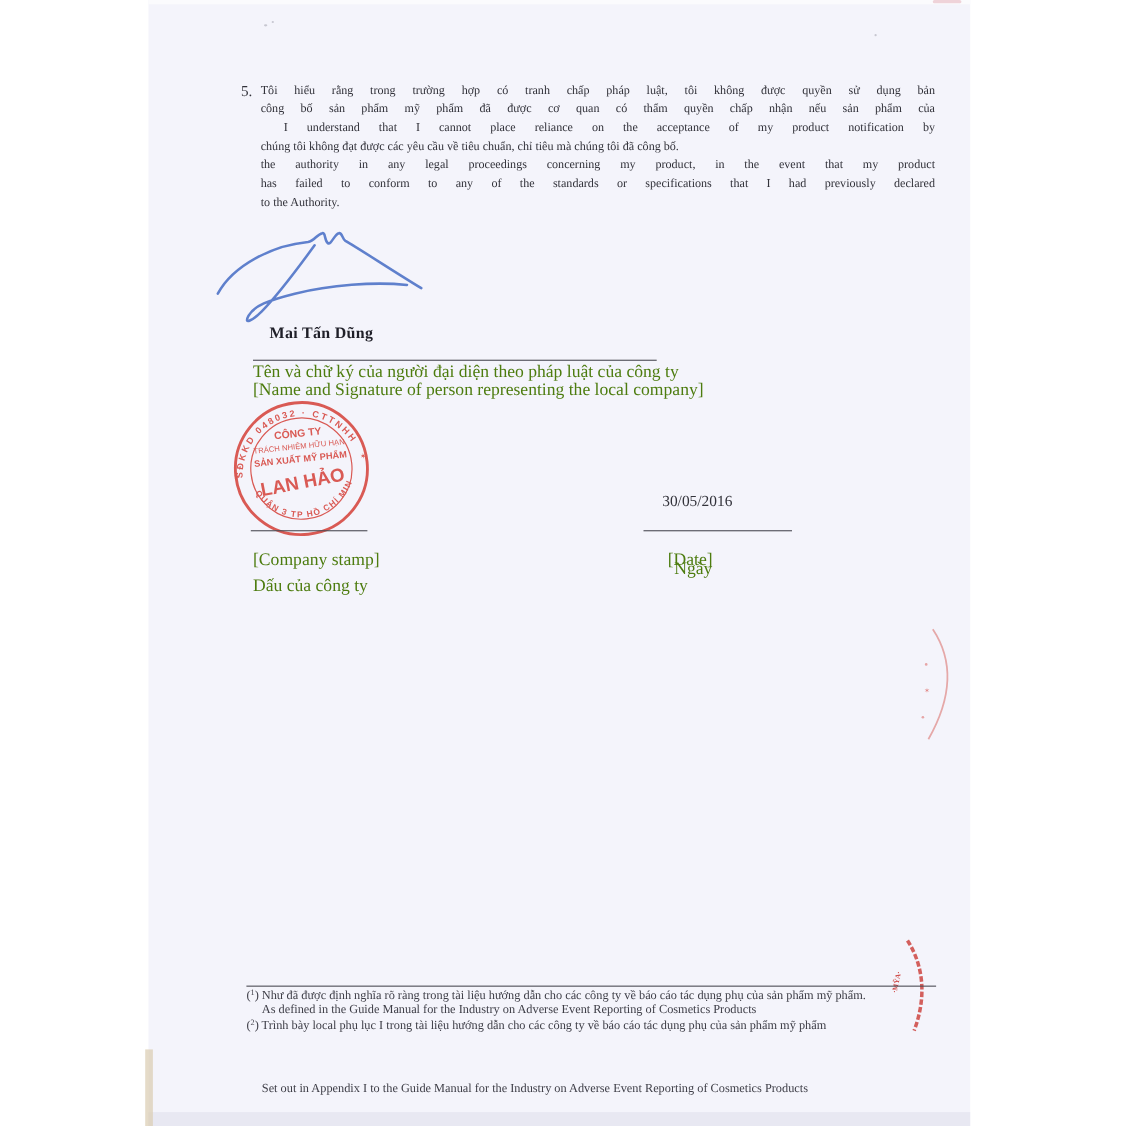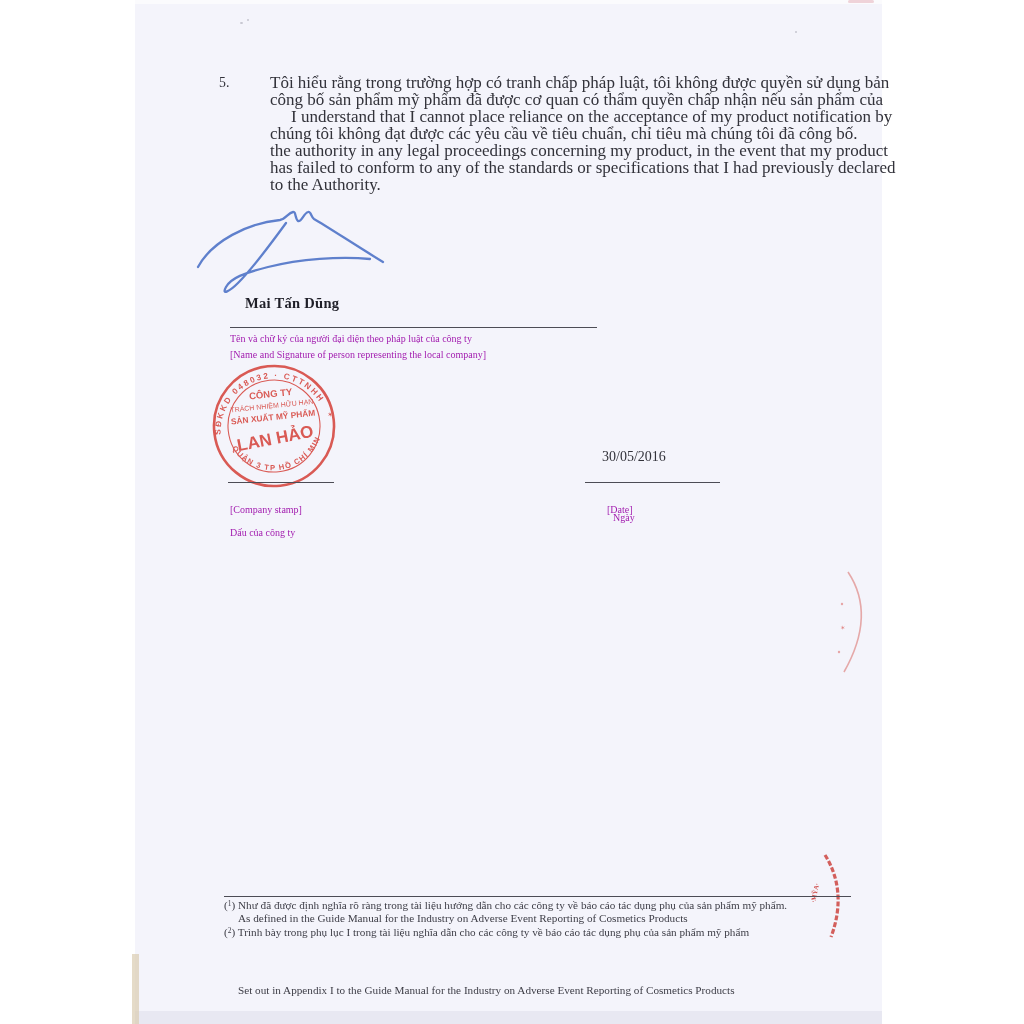--- a/index.html
+++ b/index.html
@@ -6,31 +6,31 @@
   .canvas{position:relative;width:1024px;height:1024px;background:#ffffff;overflow:hidden;
           font-family:"Liberation Serif",serif;color:#32323a;}
   .page{position:absolute;left:135px;top:0;width:747px;height:1024px;background:#f4f4fb;}
   .page-bottom-shade{position:absolute;left:0;bottom:0;width:100%;height:13px;background:#e8e8f2;}
   .page-top-shade{position:absolute;left:0;top:0;width:100%;height:4px;background:#fbfbfd;}
   .tan-sliver{position:absolute;left:-3px;bottom:0;width:7px;height:70px;background:#dccfb6;opacity:.75;}
   .pink-smudge{position:absolute;right:8px;top:0;width:26px;height:3px;background:#e7b9c2;opacity:.6;border-radius:2px;}
   .speck{position:absolute;background:#9a9aa6;border-radius:50%;opacity:.5;}
 
   
-  .clause{position:absolute;left:102px;top:74px;width:613px;font-size:17px;line-height:17px;margin-left:33px;}
+  .clause{position:absolute;left:102px;top:74px;width:613px;font-size:11px;line-height:17px;}
   .clause-num{position:absolute;left:84px;top:74px;font-size:13.8px;line-height:17px;}
   .tline{text-align:justify;text-align-last:justify;white-space:nowrap;}
   .tline.last{text-align:left;text-align-last:left;white-space:nowrap;}
   .tline.indent{padding-left:21px;}
 
   
   .sig-svg{position:absolute;left:55px;top:205px;width:210px;height:100px;}
   .sig-name{position:absolute;left:110px;top:295px;font-size:14.5px;font-weight:bold;color:#1f1f28;letter-spacing:.3px;}
   .rule{position:absolute;height:1px;background:#4c4c55;}
-  .cap{position:absolute;font-size:10px;line-height:16px;color:#a21caf;white-space:nowrap;}
+  .cap{position:absolute;font-size:16px;line-height:16px;color:#4d7c0f;white-space:nowrap;}
 
   
   .stamp-svg{position:absolute;left:69px;top:356px;width:140px;height:140px;transform:rotate(-6deg);opacity:.88;}
   .stamp-svg text{fill:#d6453e;font-family:"Liberation Sans",sans-serif;}
 
   
   .date-val{position:absolute;left:467px;top:449px;font-size:14px;}
 
   
   .arc-mid{position:absolute;left:697px;top:566px;width:48px;height:112px;}
@@ -121,19 +121,19 @@
     </svg>
 
     <div class="rule" style="left:89px;top:896px;width:627px;"></div>
     <div class="fn" style="top:899px;">
       <span>(</span><sup>1</sup><span>) </span><span>Như đã được định nghĩa rõ ràng trong tài liệu hướng dẫn cho các công ty về báo cáo tác dụng phụ của sản phẩm mỹ phẩm.</span>
     </div>
     <div class="fn" style="top:912px;">
       <span class="cont">As defined in the Guide Manual for the Industry on Adverse Event Reporting of Cosmetics Products</span>
     </div>
     <div class="fn" style="top:926px;">
-      <span>(</span><sup>2</sup><span>) </span><span>Trình bày trong phụ lục I trong tài liệu nghĩa dẫn cho các công ty về báo cáo tác dụng phụ của sản phẩm mỹ phẩm</span>
+      <span>(</span><sup>2</sup><span>) </span><span>Trình bày local phụ lục I trong tài liệu hướng dẫn cho các công ty về báo cáo tác dụng phụ của sản phẩm mỹ phẩm</span>
     </div>
     <div class="fn" style="top:939px;margin-top:45px;">
       <span class="cont">Set out in Appendix I to the Guide Manual for the Industry on Adverse Event Reporting of Cosmetics Products</span>
     </div>
   </div>
 </div>
 
 </body></html>

